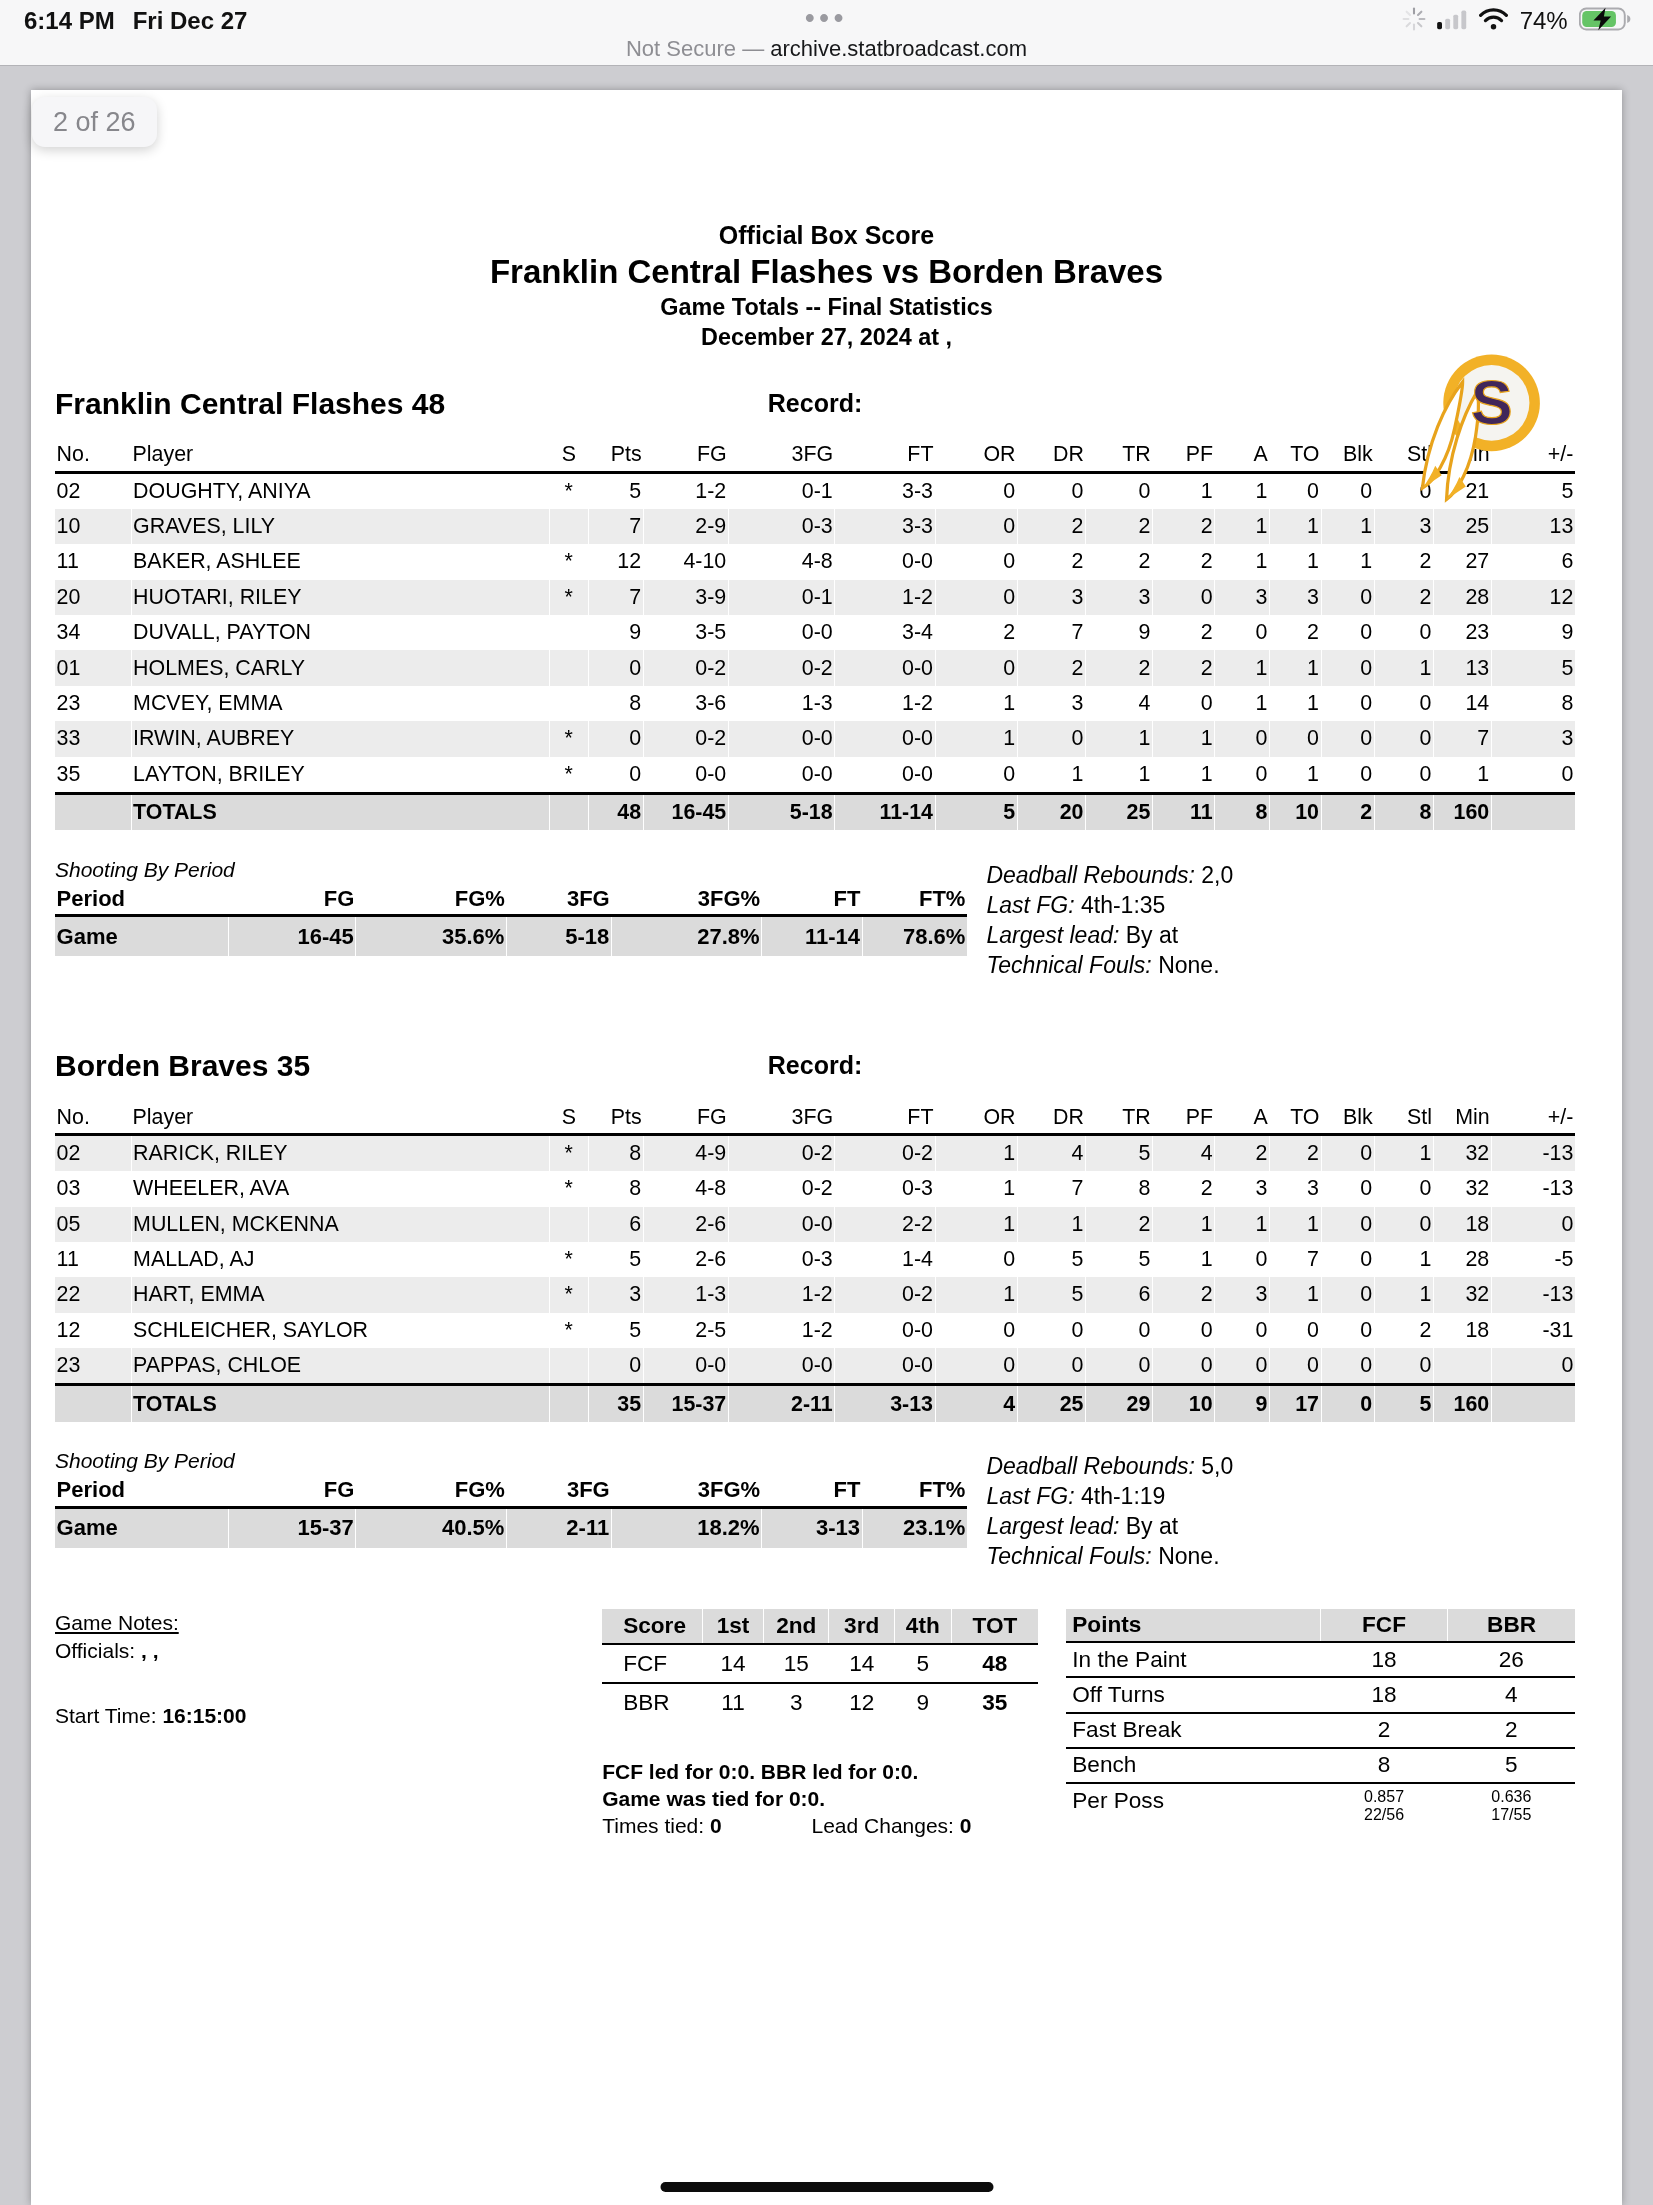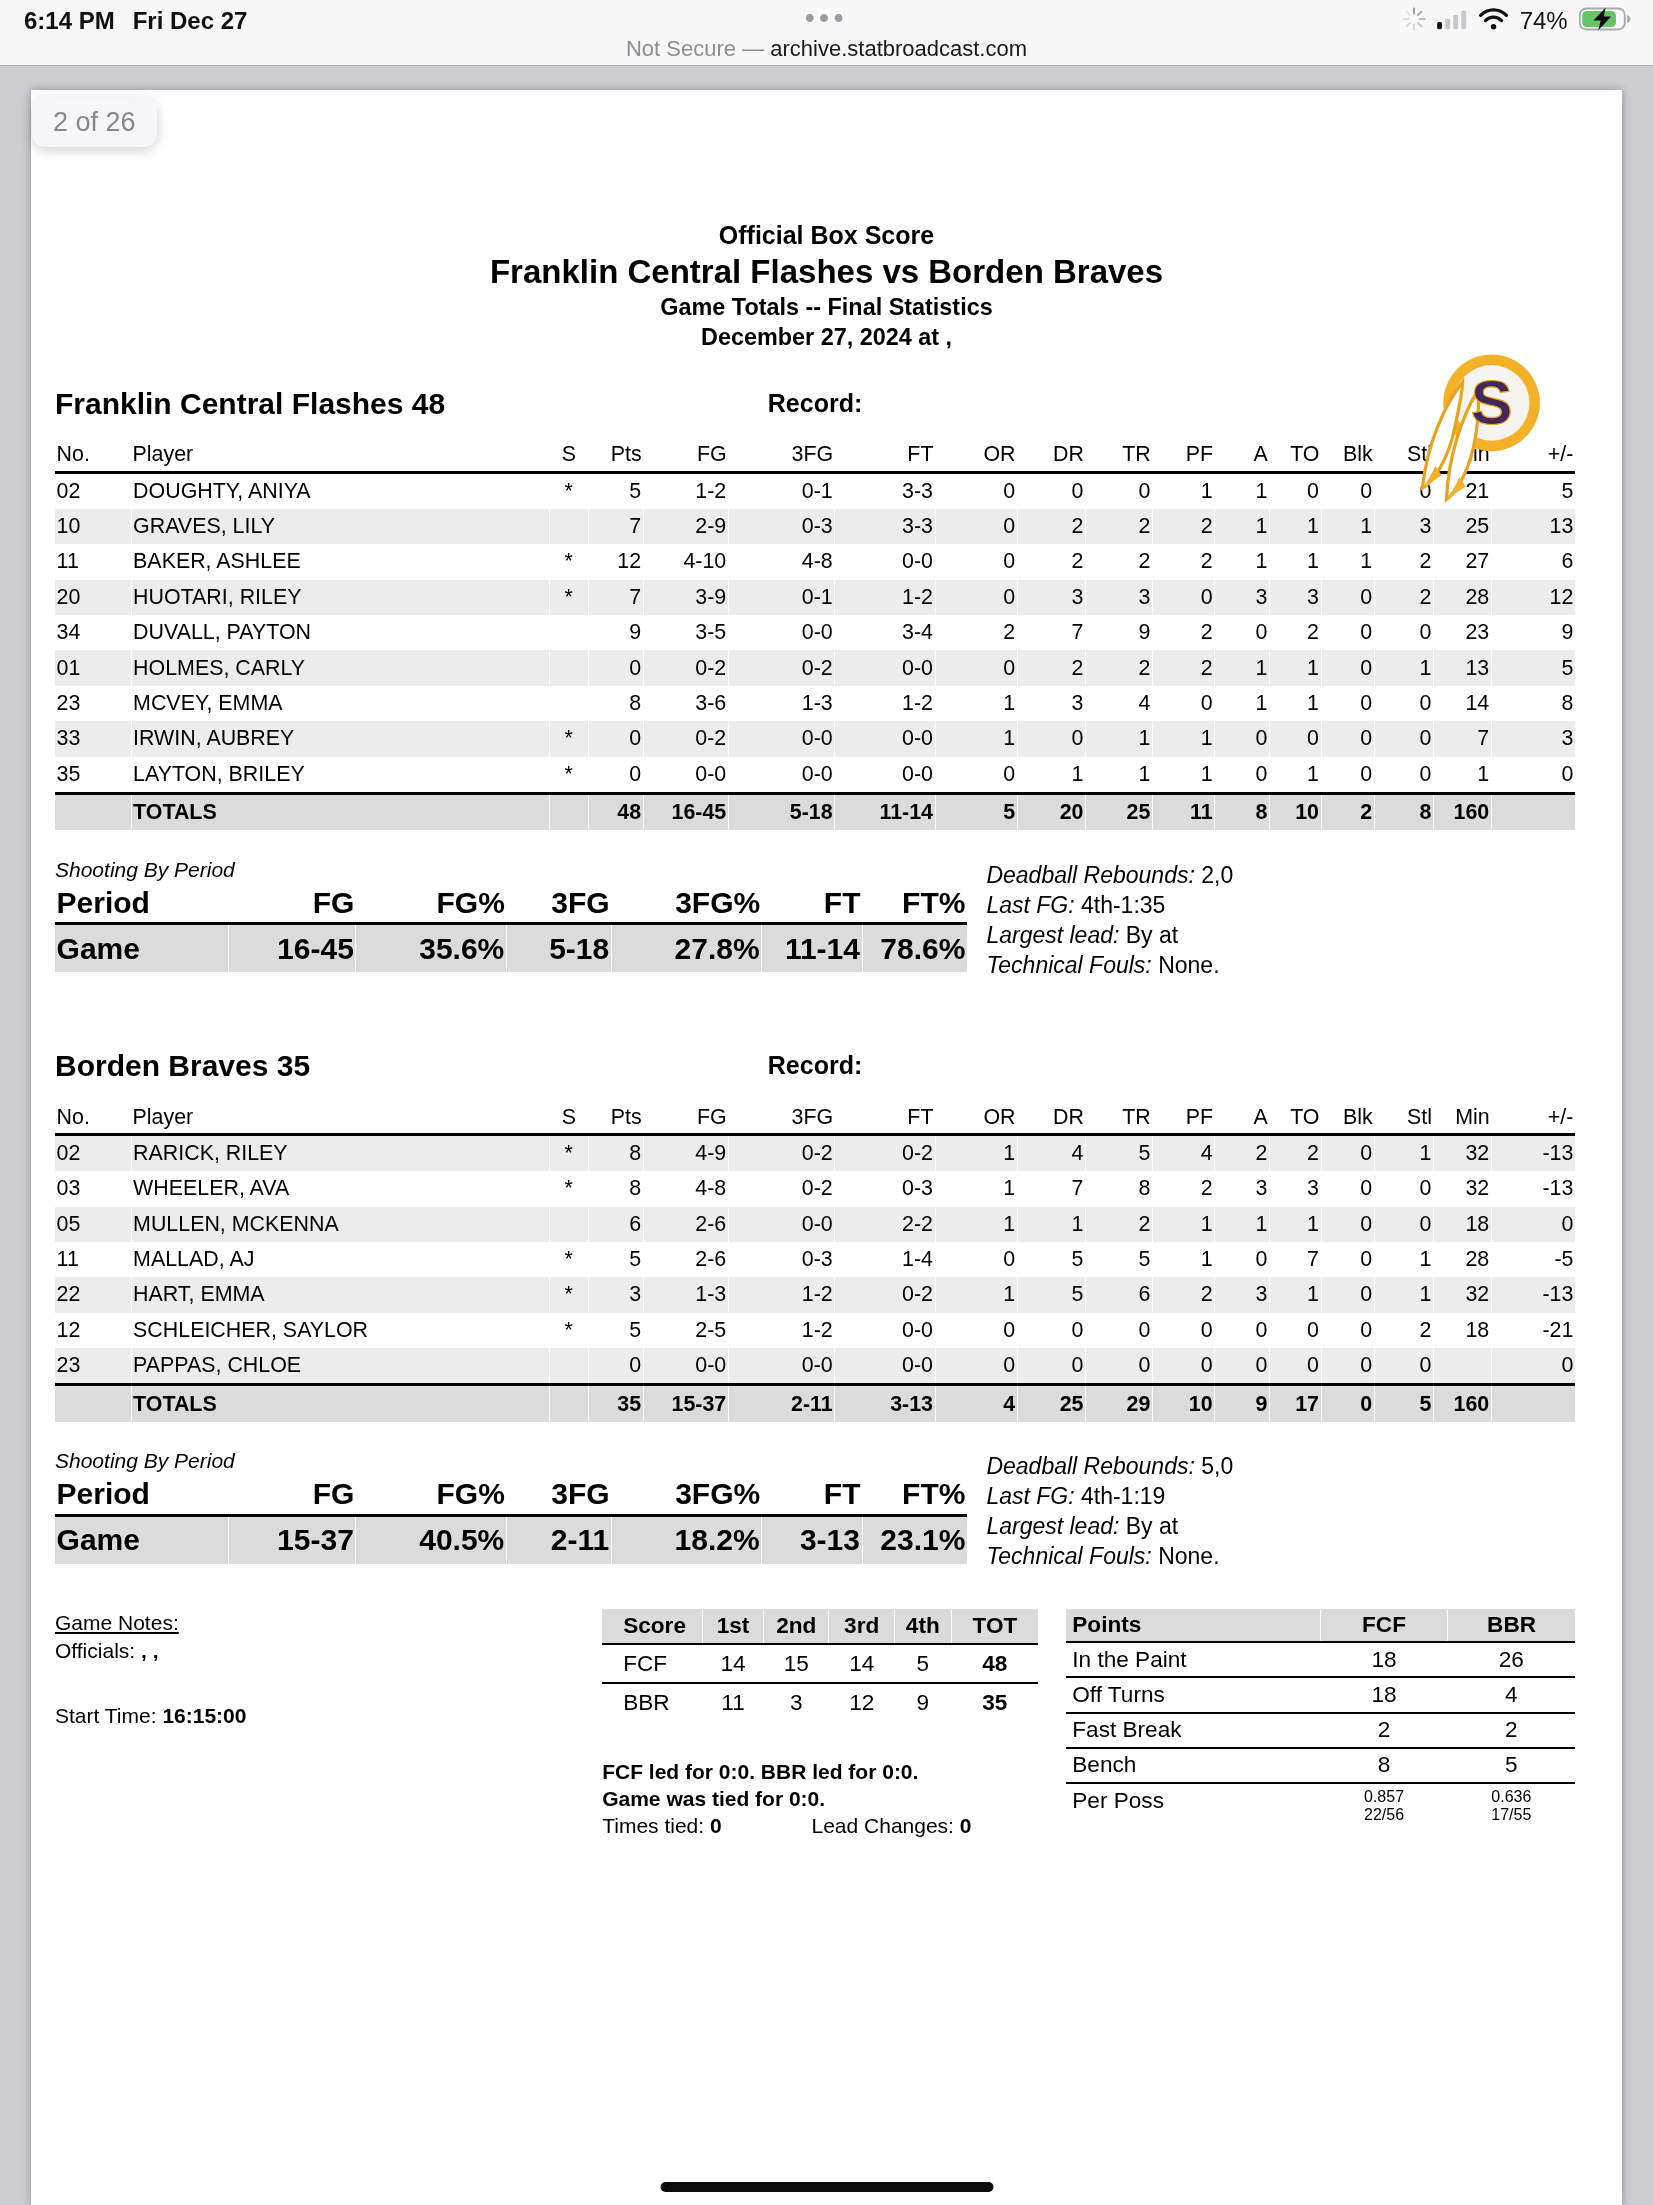--- a/index.html
+++ b/index.html
@@ -53,21 +53,21 @@
   .box th:nth-child(1),.box td:nth-child(1),
   .box th:nth-child(2),.box td:nth-child(2){text-align:left;}
   .box th:nth-child(3),.box td:nth-child(3){text-align:center;}
   .t1 tbody.players tr:nth-child(even) td{background:#ececec;}
   .t2 tbody.players tr:nth-child(odd) td{background:#ececec;}
   .box tbody.totals td{border-top:3.2px solid #000;background:#dbdbdb;font-weight:bold;}
 
   .sub-row{display:flex;margin:27.4px 47px 0 24px;}
   .shooting{width:60%;}
   .sh-label{font-style:italic;font-size:21px;margin-bottom:1.6px;}
-  .shoot{width:100%;font-size:30px;font-weight:bold;table-layout:fixed;}
+  .shoot{width:100%;font-size:22px;font-weight:bold;table-layout:fixed;}
   .shoot th{border-bottom:3.2px solid #000;padding:2.4px 1.6px;text-align:right;}
   .shoot td{padding:6.5px 1.6px;background:#dbdbdb;border-right:1.6px solid #fff;text-align:right;}
   .shoot td:last-child{border-right:none;}
   .shoot th:first-child,.shoot td:first-child{text-align:left;}
   .notes{width:40%;padding-left:19.4px;box-sizing:border-box;font-size:23px;line-height:1.3;margin-top:3.2px;}
   .notes i{font-style:italic;}
 
   .team-section.second{margin-top:69px;}
 
   
@@ -644,21 +644,21 @@
                   <td>0-0</td>
                   <td>0</td>
                   <td>0</td>
                   <td>0</td>
                   <td>0</td>
                   <td>0</td>
                   <td>0</td>
                   <td>0</td>
                   <td>2</td>
                   <td>18</td>
-                  <td>-21</td>
+                  <td>-31</td>
                 </tr>
 
                 <tr>
                   <td>23</td>
                   <td>PAPPAS, CHLOE</td>
                   <td></td>
                   <td>0</td>
                   <td>0-0</td>
                   <td>0-0</td>
                   <td>0-0</td>

